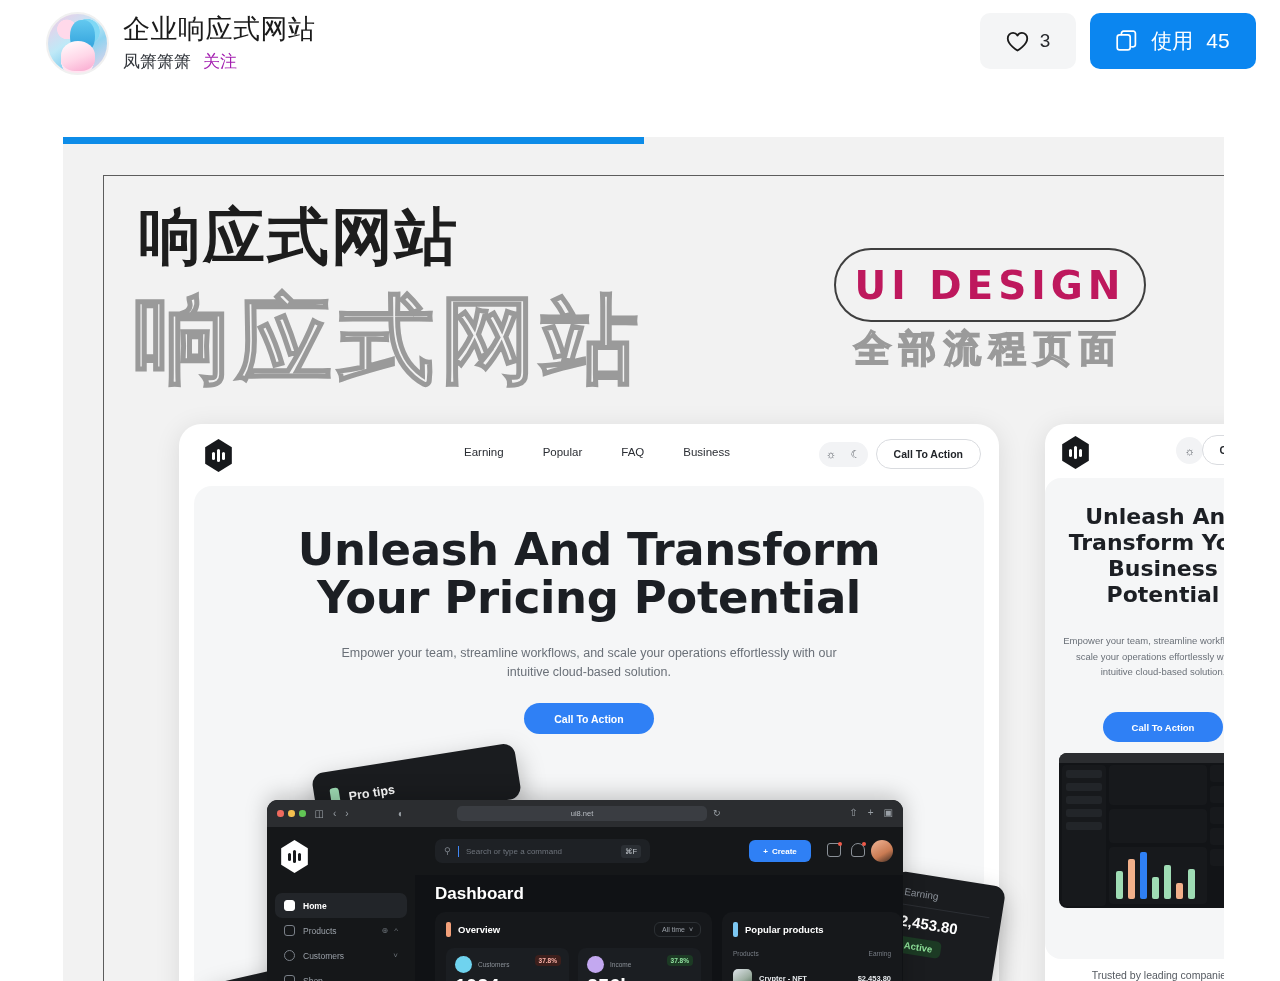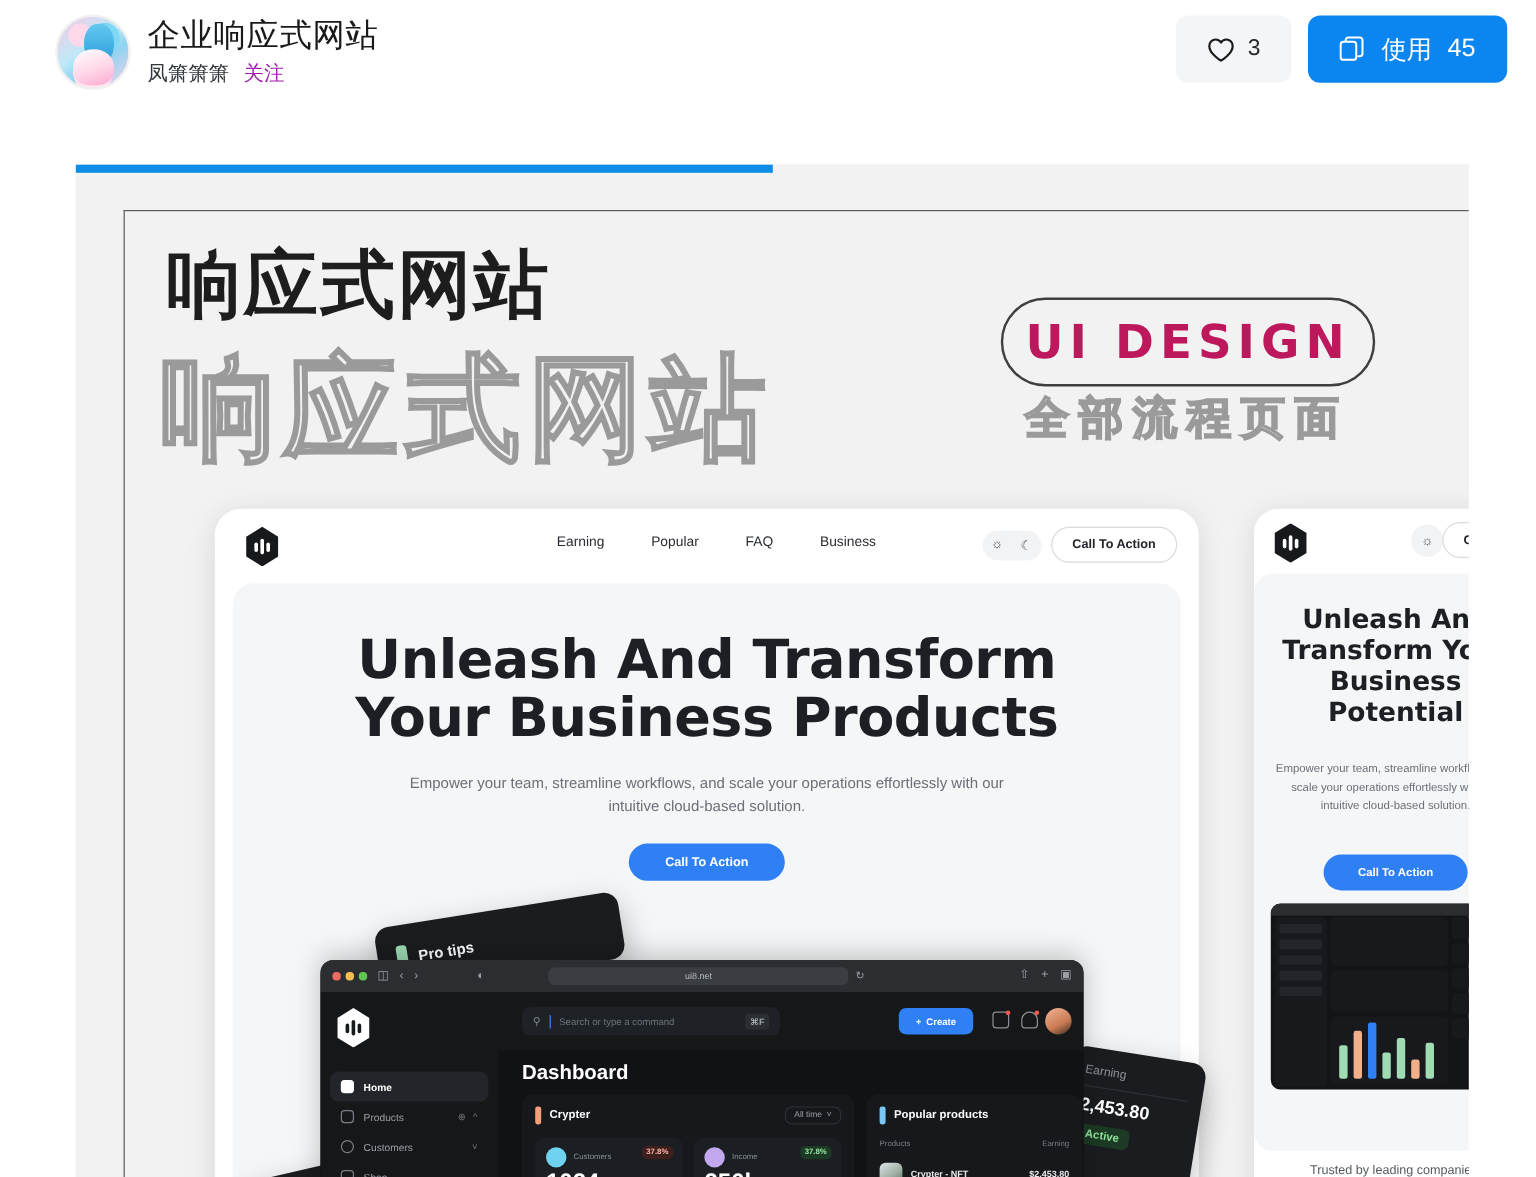--- a/index.html
+++ b/index.html
@@ -483,21 +483,21 @@
             <span>☼</span>
             <span>☾</span>
           </div>
           <div id="desktop-cta">Call To Action</div>
         </div>
       </div>
 
       <div id="desktop-hero">
         <div id="hero-title">
           <div>Unleash And Transform</div>
-          <div>Your Business Products</div>
+          <div>Your Pricing Potential</div>
         </div>
         <div id="hero-sub">Empower your team, streamline workflows, and scale your operations effortlessly with our intuitive cloud-based solution.</div>
         <div id="hero-cta">Call To Action</div>
       </div>
     </div>
 
     <div class="tilt-card" id="card-protips" style="left:210px; top:582px;">
       <span class="tilt-bar" style="background:#9fdcb4"></span>
       <span class="tilt-label">Pro tips</span>
     </div>
@@ -581,21 +581,21 @@
         <span class="topbar-ico" id="ico-a"></span>
         <span class="topbar-ico" id="ico-b"></span>
         <span id="dark-avatar"></span>
       </div>
 
       <div id="dash-title">Dashboard</div>
 
       <div id="overview-card">
         <div class="card-head">
           <span class="card-accent" style="background:#f2a07a"></span>
-          <span class="card-title">Crypter</span>
+          <span class="card-title">Overview</span>
           <span id="alltime-pill">
             <span>All time</span>
             <span>˅</span>
           </span>
         </div>
         <div id="stat-row">
           <div class="stat-box">
             <div class="stat-top">
               <span class="stat-ico" style="background:#6fd3ef"></span>
               <span class="stat-label">Customers</span>

